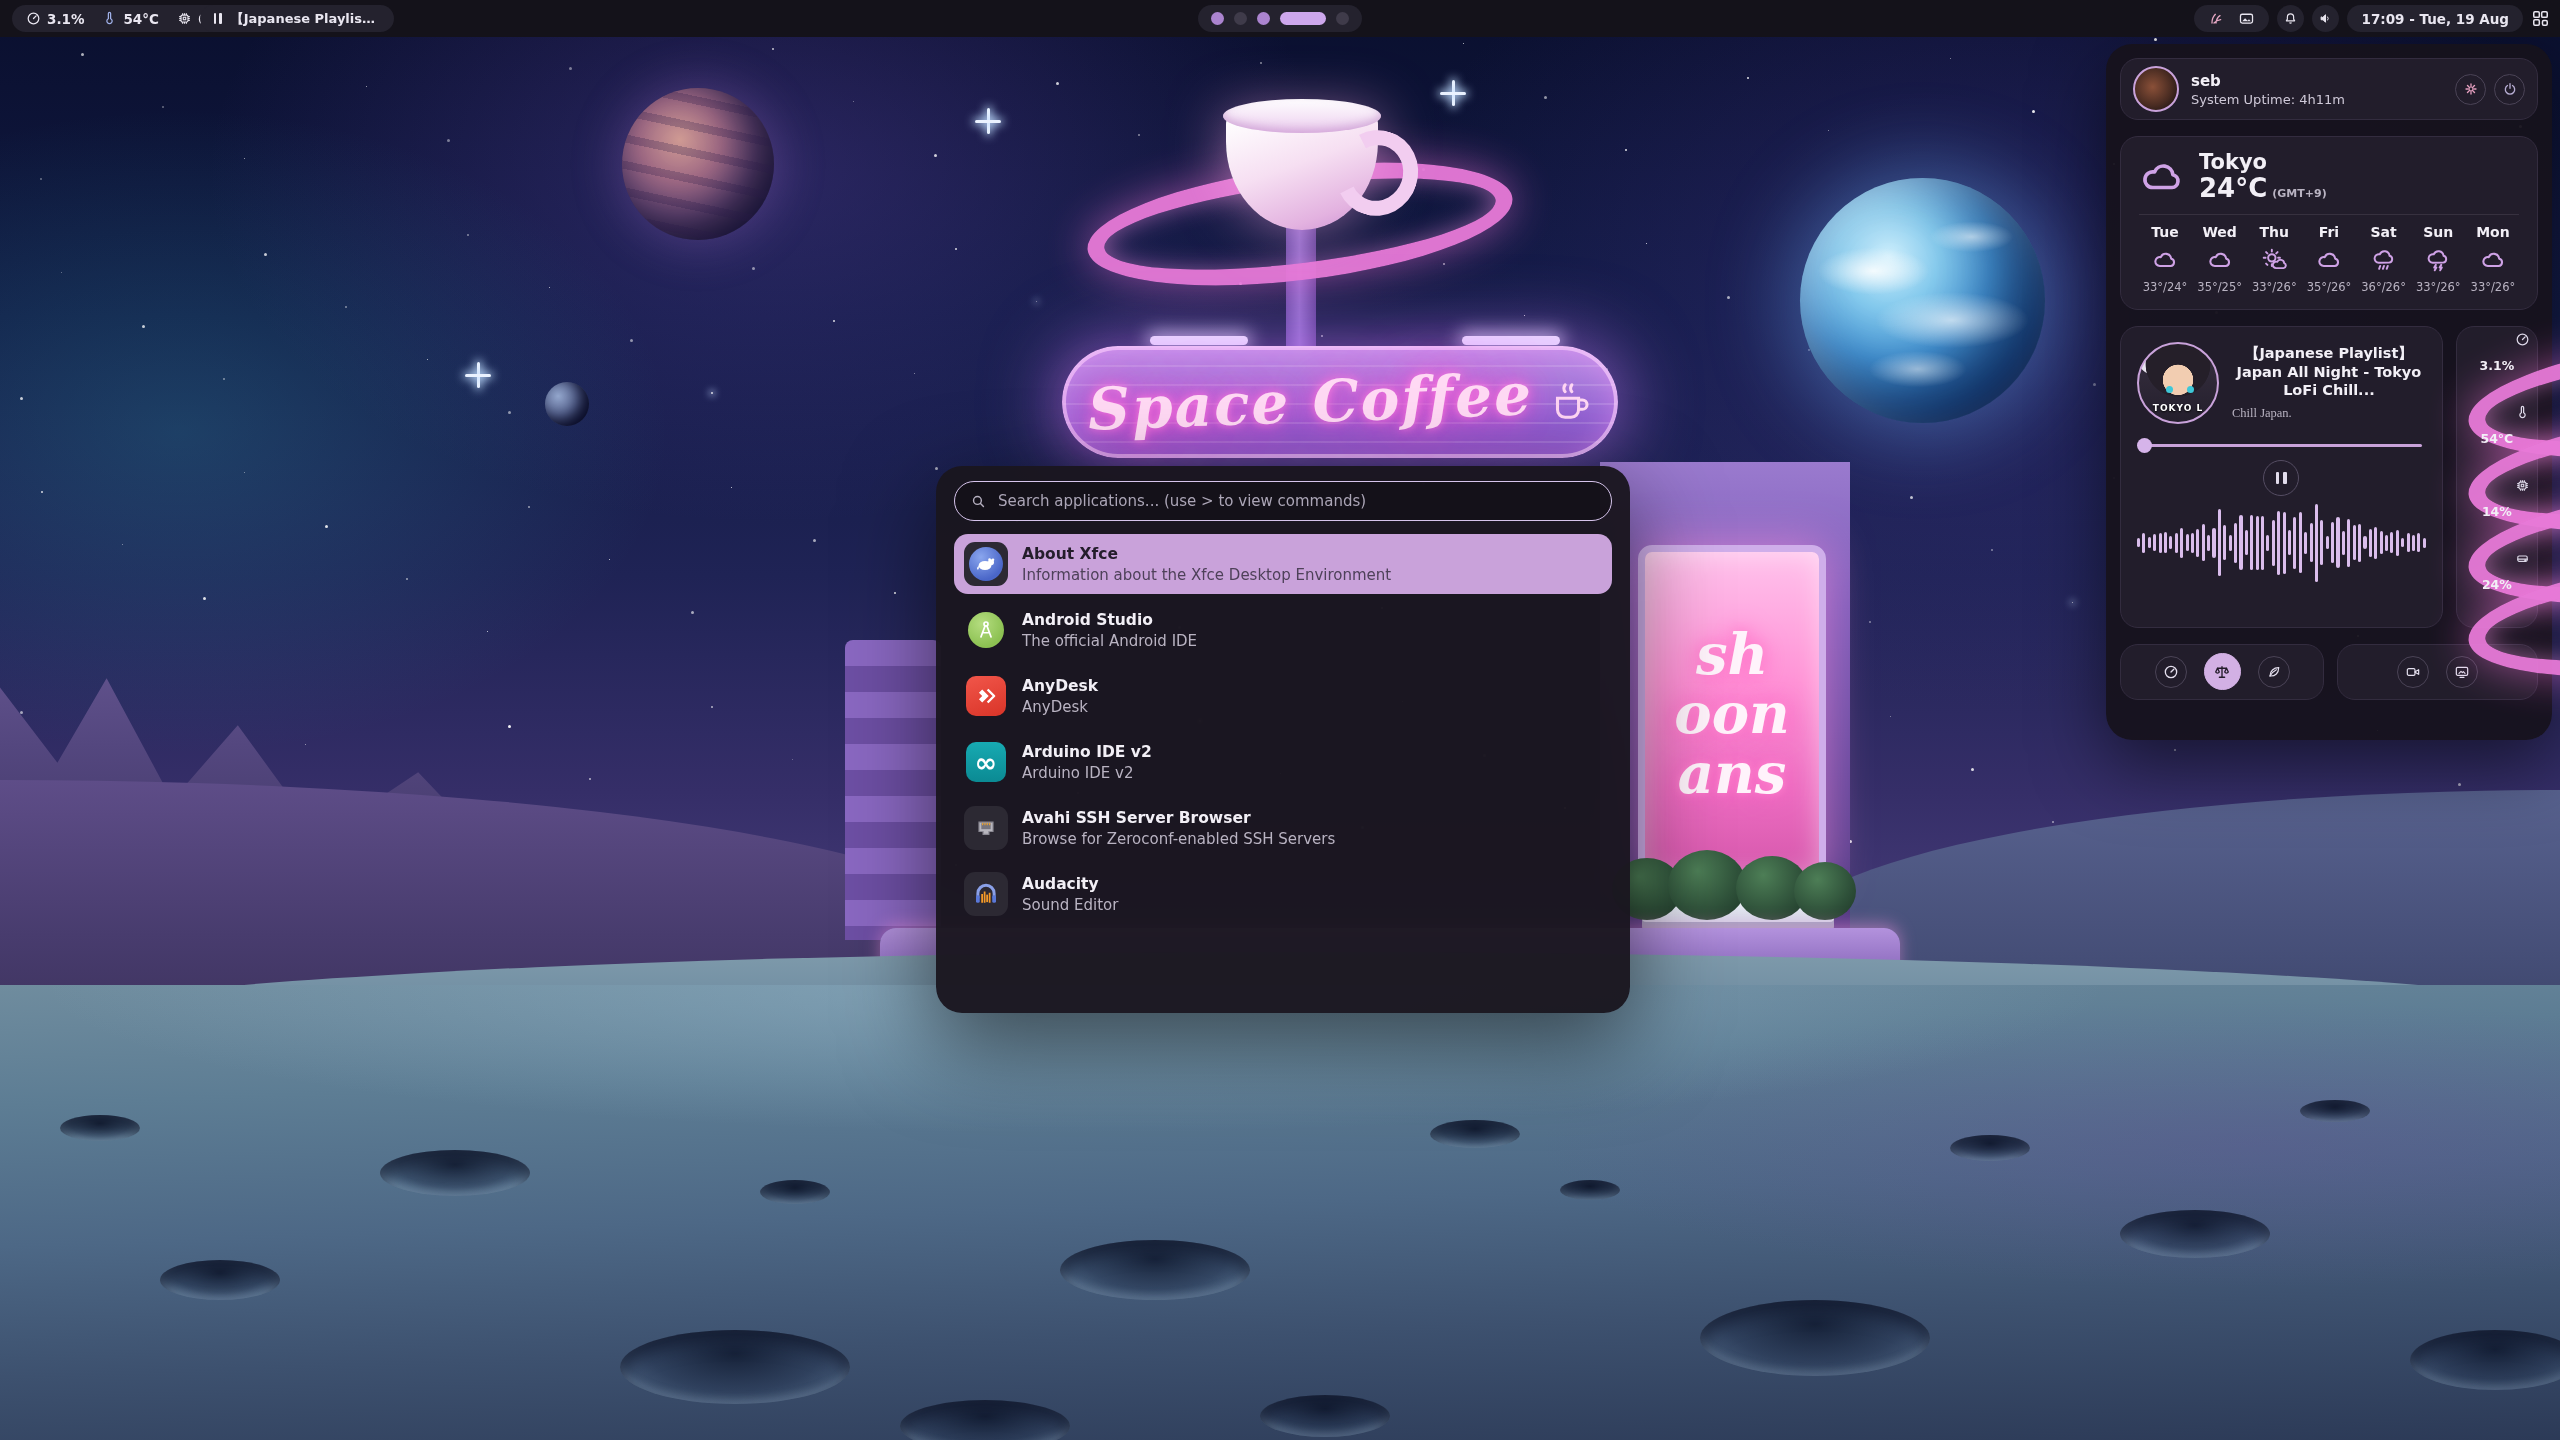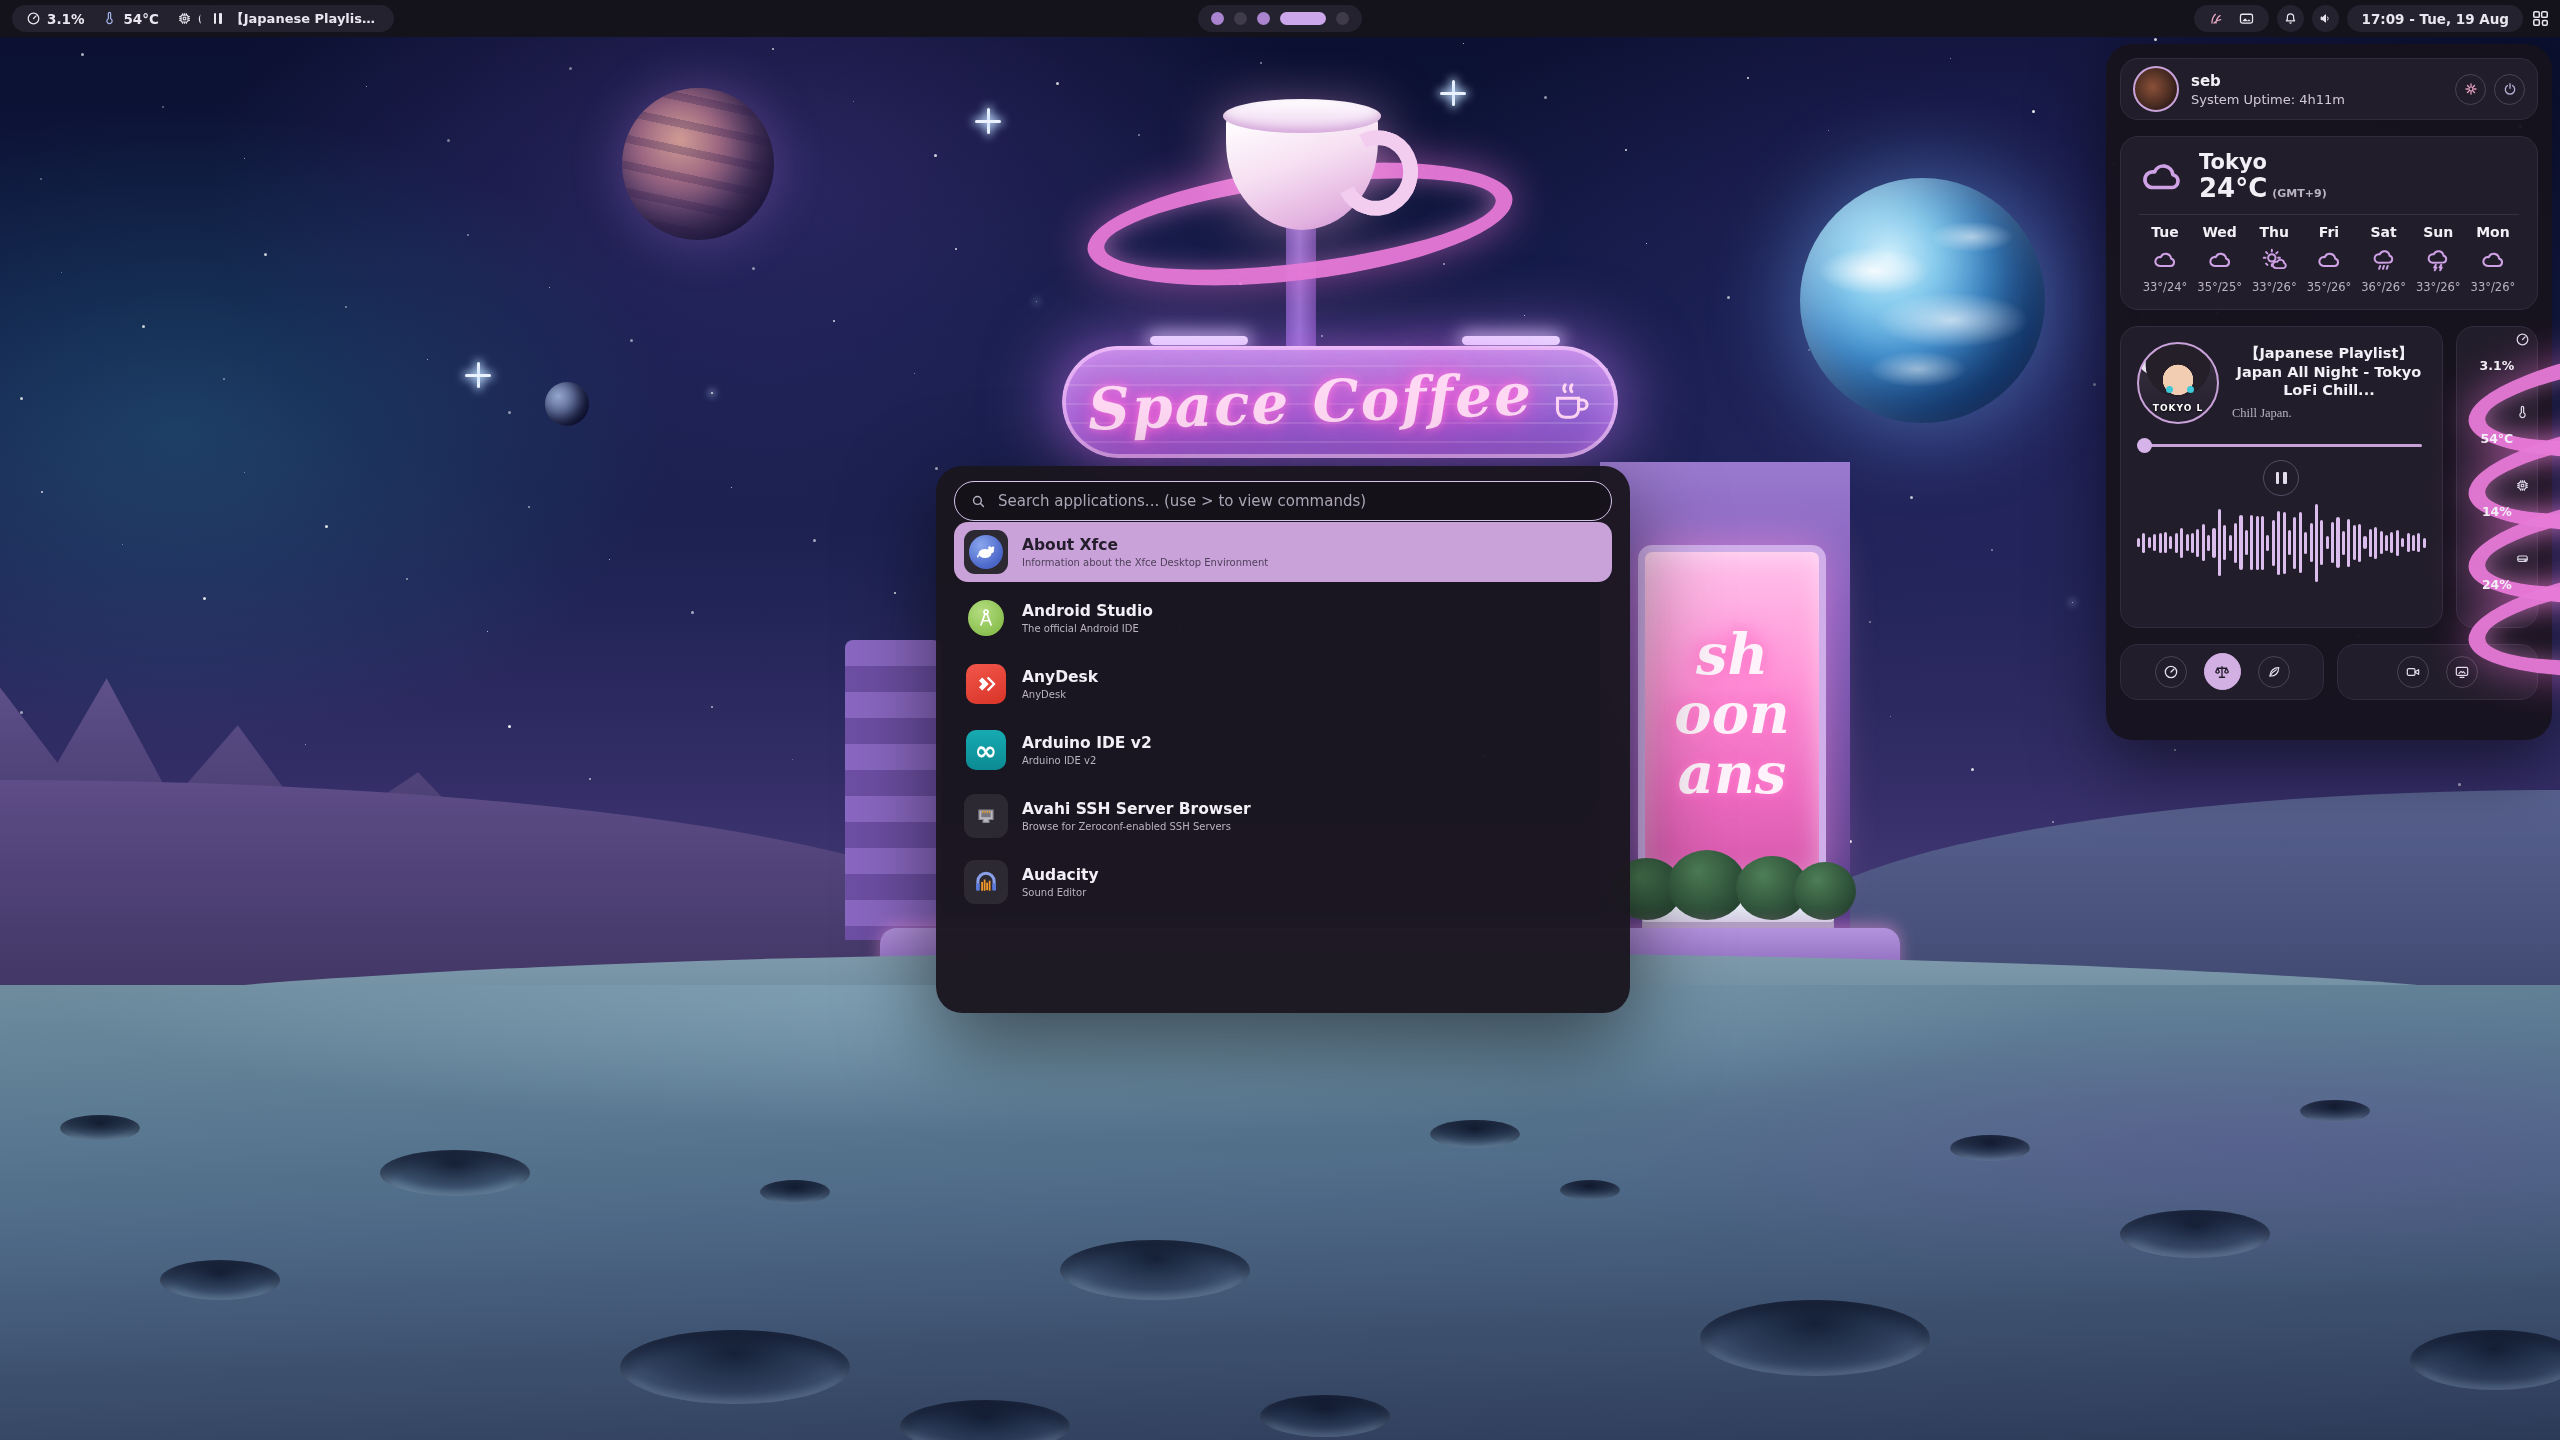--- a/index.html
+++ b/index.html
@@ -126,27 +126,27 @@
   .circle-btn { width:27px; height:27px; border-radius:50%; background:#24222e; display:grid; place-items:center; }
   .icon { display:block; }
 
   
   .launcher { position:absolute; left:936px; top:466px; width:694px; height:547px; z-index:10;
     background:rgba(26,22,31,.97); border-radius:26px; box-shadow:0 30px 90px rgba(0,0,0,.55); padding:15px 18px 12px; }
   .search { height:40px; border:1.6px solid #d6c4ec; border-radius:21px; background:rgba(12,9,16,.4);
     display:flex; align-items:center; gap:11px; padding:0 15px; }
   .search input { flex:1; background:transparent; border:none; outline:none; color:#ddd8e6; font-size:15px; font-family:inherit; }
   .search input::placeholder { color:#aba5b6; }
-  .applist { margin-top:1px; display:flex; flex-direction:column; gap:6px; }
+  .applist { margin-top:13px; display:flex; flex-direction:column; gap:6px; }
   .row { height:60px; border-radius:14px; display:flex; align-items:center; gap:14px; padding:0 10px; }
   .row.sel { background:#c9a2da; }
   .aicon { width:44px; height:44px; border-radius:11px; background:#2c2933; display:grid; place-items:center; flex:none; }
   .meta { display:flex; flex-direction:column; gap:3px; min-width:0; }
   .t { font-size:15.5px; font-weight:700; color:#f2eff6; }
-  .d { font-size:10px; color:#b9b3c2; }
+  .d { font-size:15px; color:#b9b3c2; }
   .row.sel .t { color:#241d2b; }
   .row.sel .d { color:#4e4159; }
   .xfce-circ { width:34px; height:34px; border-radius:50%; background:radial-gradient(circle at 35% 30%,#8aa6ee,#4a66c8 70%); display:grid; place-items:center; }
   .as-circ { width:36px; height:36px; border-radius:50%; background:radial-gradient(circle at 38% 32%,#b5dd80,#8cc152 70%); display:grid; place-items:center; }
   .ad-sq { width:40px; height:40px; border-radius:10px; background:linear-gradient(160deg,#f1564a,#d93428); display:grid; place-items:center; }
   .ard-sq { width:40px; height:40px; border-radius:10px; background:linear-gradient(180deg,#17aab2,#0b8a93); display:grid; place-items:center;
     color:#fff; font-size:27px; font-weight:bold; line-height:1; }
 
   
   .sidebar { position:absolute; left:2106px; top:44px; width:446px; height:696px; z-index:15;

